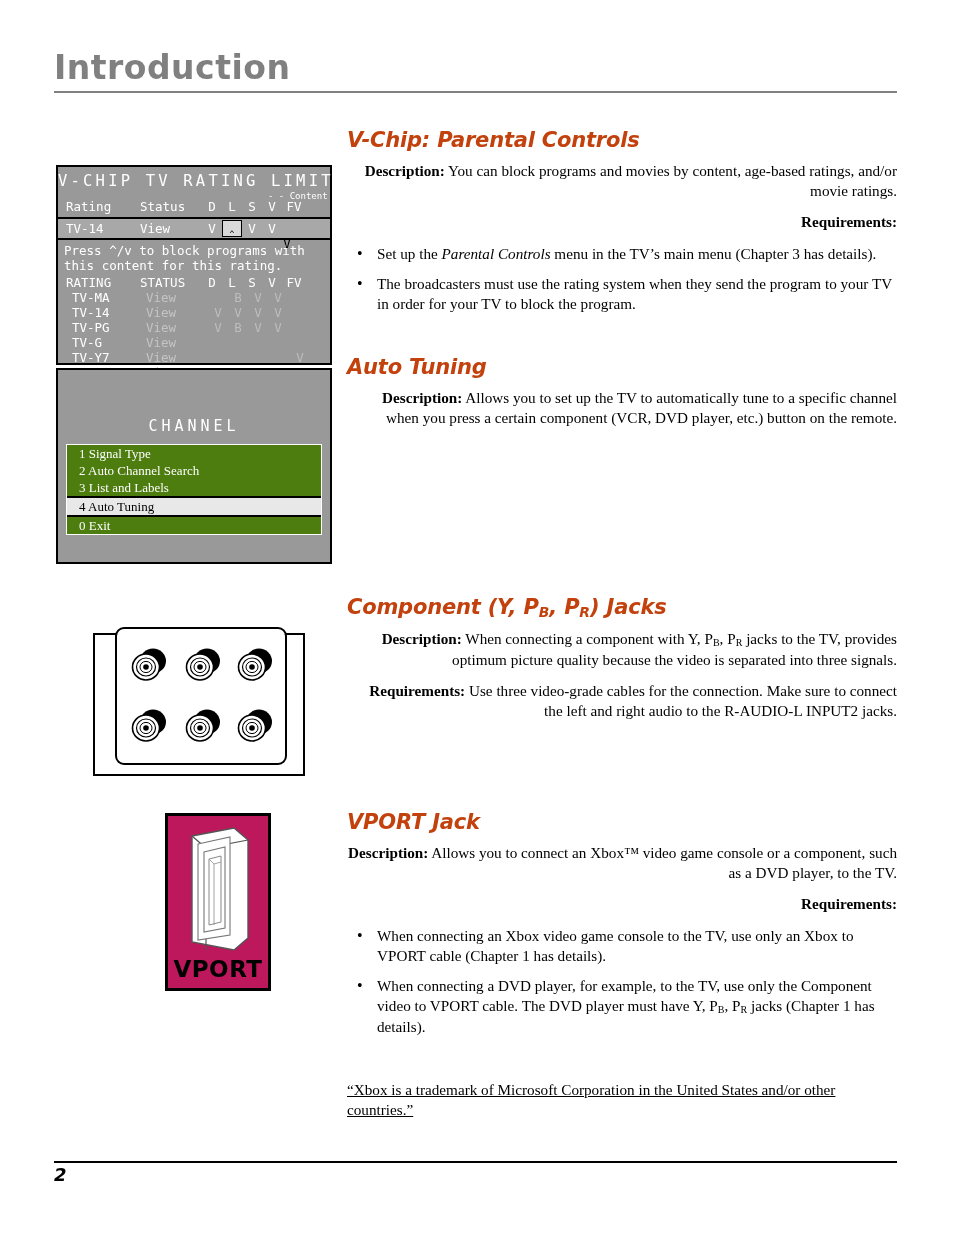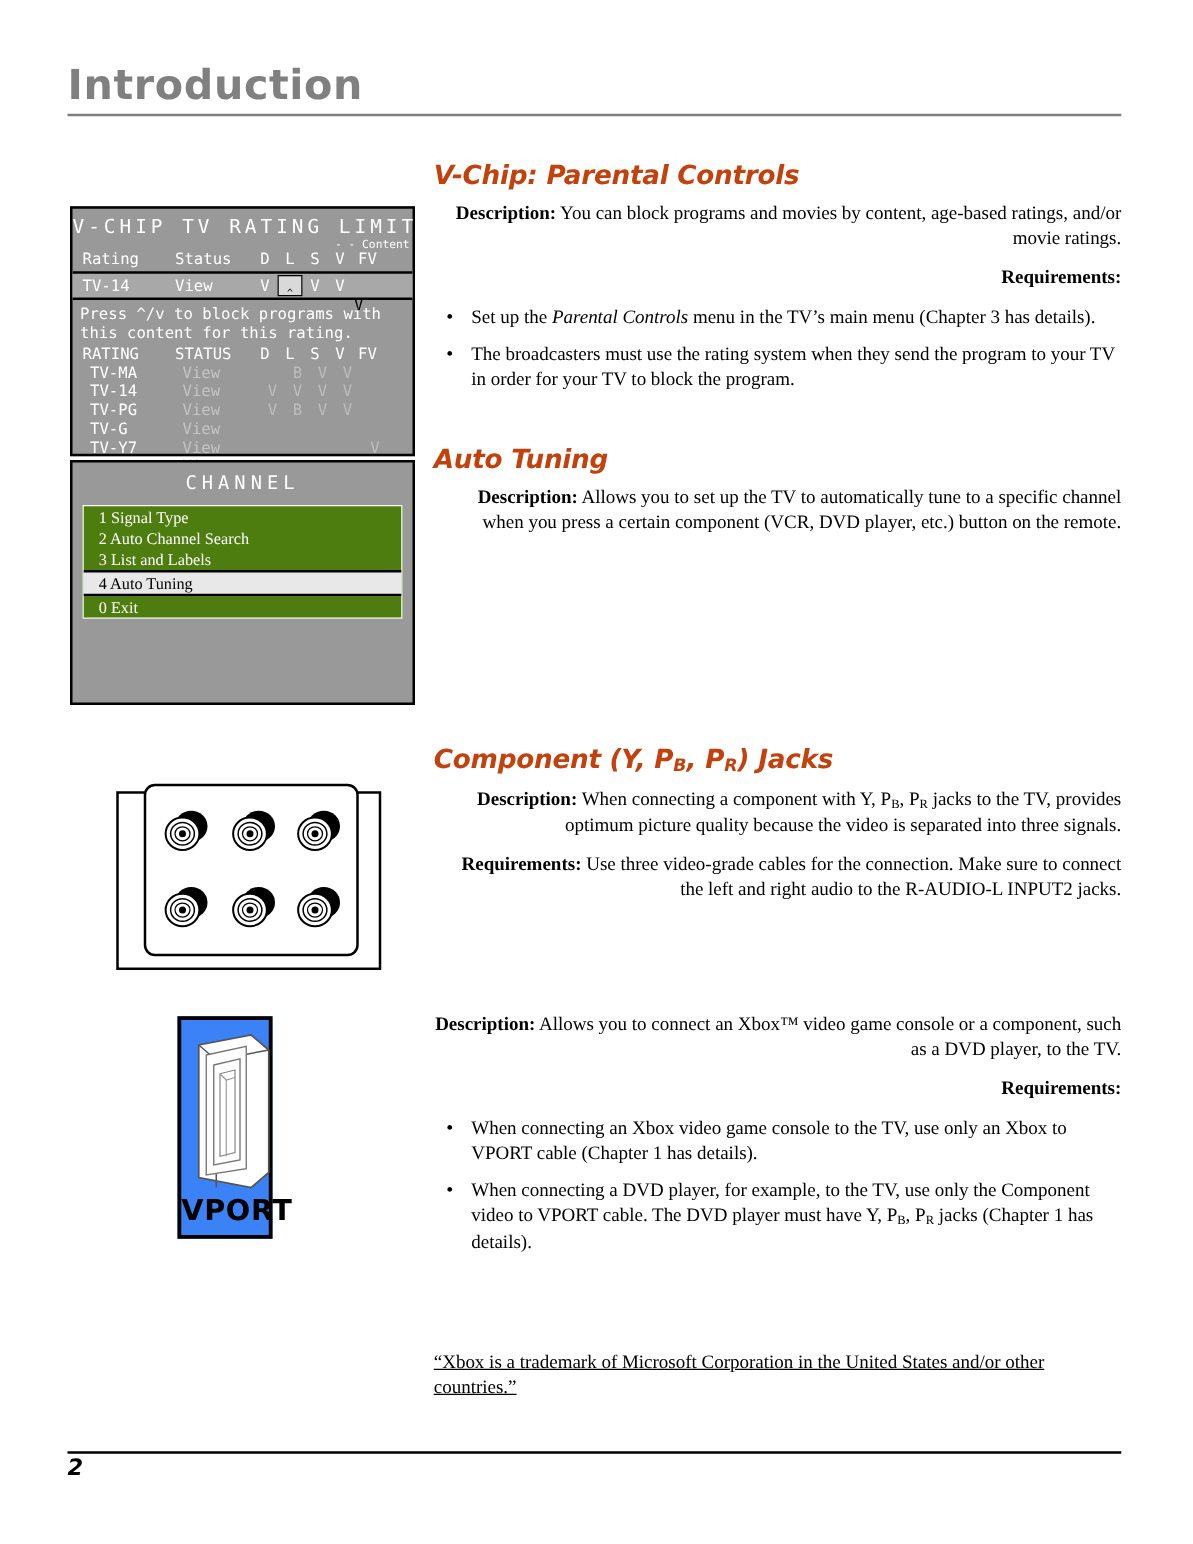--- a/index.html
+++ b/index.html
@@ -195,20 +195,21 @@
     left: 56px;
     top: 368px;
     width: 276px;
     height: 196px;
   }
   .ch-title {
     text-align: center;
     font-size: 15px;
     letter-spacing: 4px;
     padding-top: 7px;
+    margin-top: 40px;
   }
   .ch-list {
     margin: 9px 8px 0 8px;
     border: 1px solid #ffffff;
     background: #4d7c0f;
     font-family: Liberation Serif, serif;
   }
   .ch-item {
     font-size: 13px;
     line-height: 17px;
@@ -248,27 +249,27 @@
   .jack {
     position: absolute;
     width: 42px;
     height: 38px;
   }
   .jack svg { display: block; }
 
   
   #vport-figure {
     position: absolute;
-    left: 142px;
+    left: 165px;
     top: 813px;
-    width: 76px;
+    width: 106px;
     height: 178px;
     border: 3px solid #000;
     box-sizing: border-box;
-    background: #3b82f6;
+    background: #be185d;
   }
   .vport-label {
     position: absolute;
     bottom: 6px;
     left: 0; right: 0;
     text-align: center;
     font-family: "DejaVu Sans", sans-serif;
     font-weight: bold;
     font-size: 23px;
     letter-spacing: 0.5px;
@@ -497,20 +498,21 @@
   <h2 class="sec-h"><span>Component  (Y, P</span><sub class="sm">B</sub><span>, P</span><sub class="sm">R</sub><span>) Jacks</span></h2>
   <p class="para">
     <span class="lbl">Description:</span><span> When connecting a component with Y, P</span><sub class="sm">B</sub><span>, P</span><sub class="sm">R</sub><span> jacks to the TV, provides optimum picture quality because the video is separated into three signals.</span>
   </p>
   <p class="para">
     <span class="lbl">Requirements:</span><span> Use three video-grade cables for the connection. Make sure to connect the left and right audio to the R-AUDIO-L INPUT2 jacks.</span>
   </p>
 </div>
 
 <div class="col-right" style="top:810px;">
+  <h2 class="sec-h">VPORT Jack</h2>
   <p class="para">
     <span class="lbl">Description:</span><span> Allows you to connect an Xbox™ video game console or a component, such as a DVD player, to the TV.</span>
   </p>
   <p class="para">
     <span class="lbl">Requirements:</span>
   </p>
   <ul class="bullets">
     <li>When connecting an Xbox video game console to the TV, use only an Xbox to VPORT cable (Chapter 1 has details).</li>
     <li><span>When connecting a DVD player, for example, to the TV, use only the Component video to VPORT cable. The DVD player must have Y, P</span><sub class="sm">B</sub><span>, P</span><sub class="sm">R</sub><span> jacks (Chapter 1 has details).</span></li>
   </ul>

